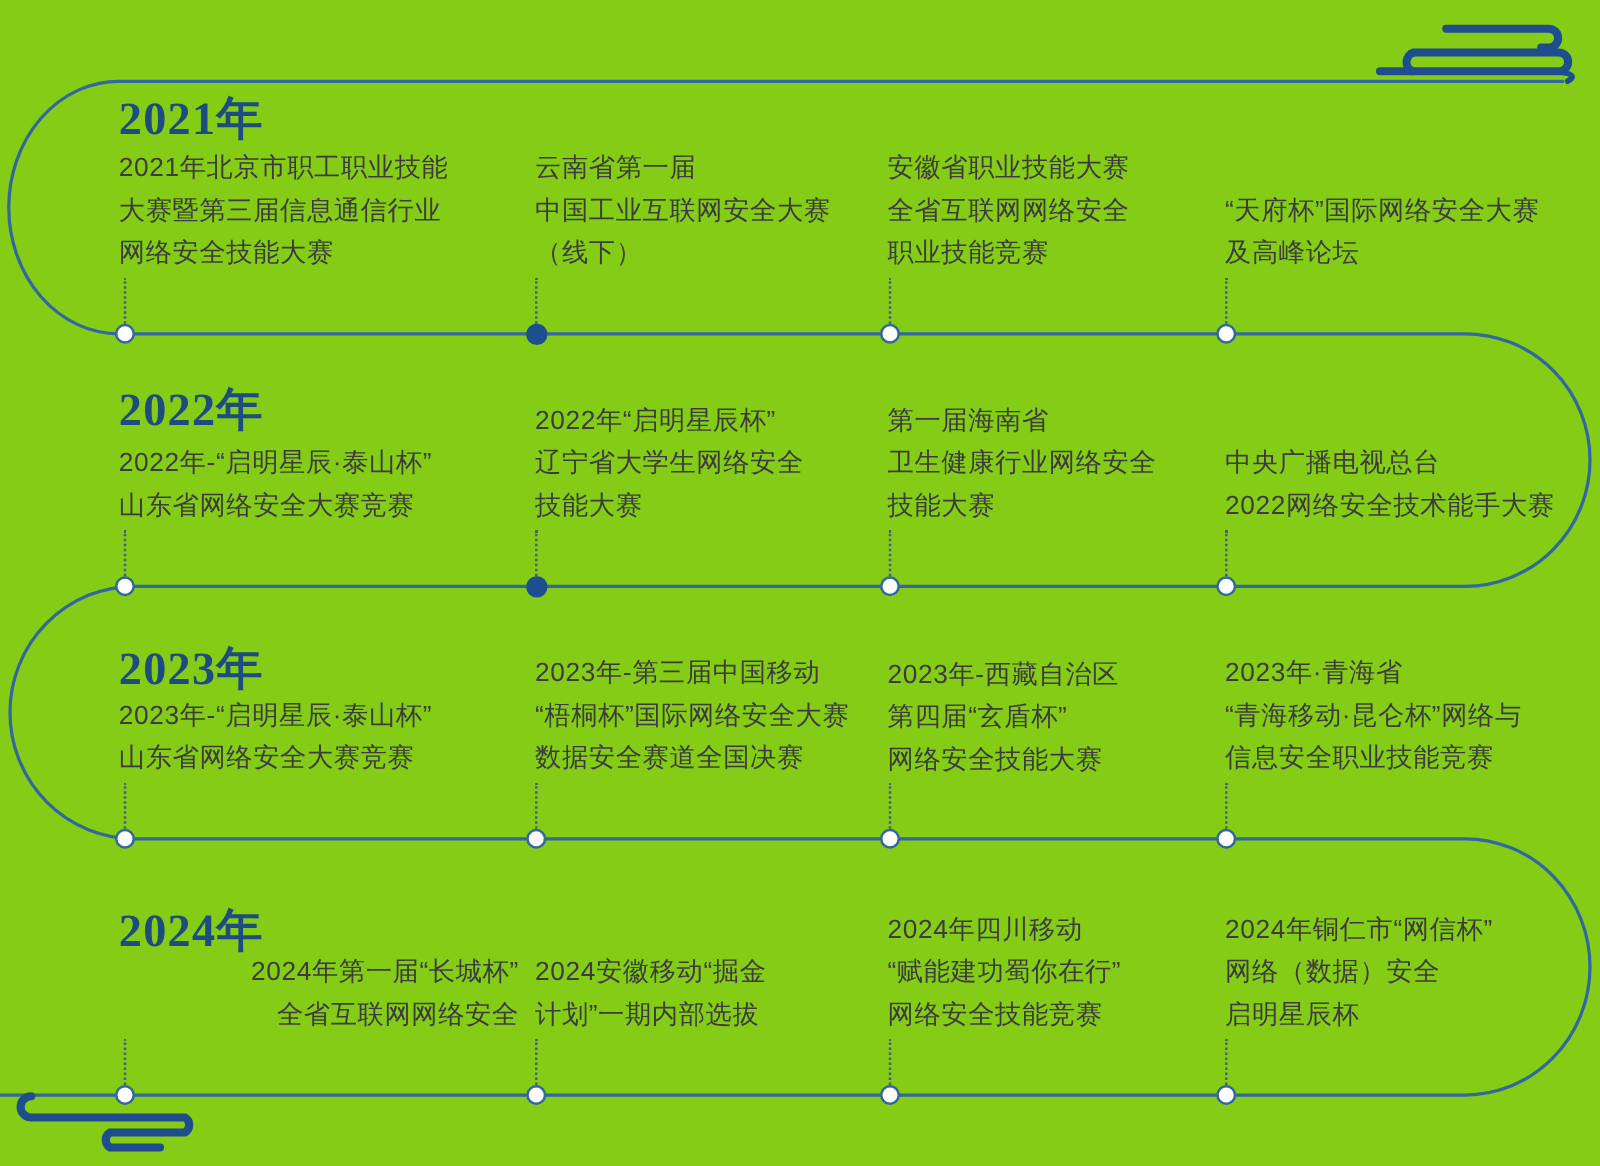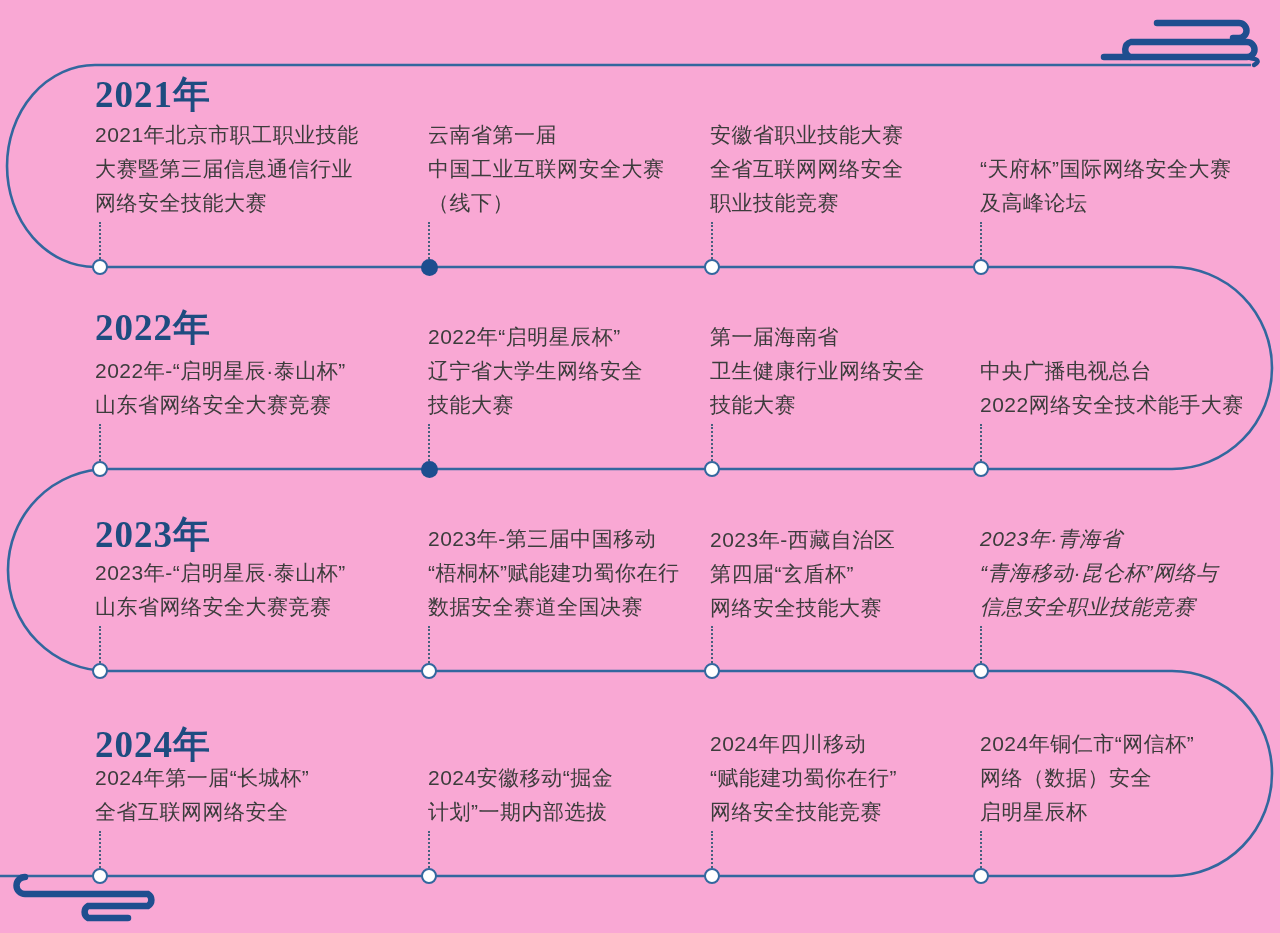--- a/index.html
+++ b/index.html
@@ -1,20 +1,20 @@
 <!DOCTYPE html>
 <html><head>
 <meta charset="utf-8">
 <style>
   html,body{margin:0;padding:0;background:#ffffff;}
   #canvas{
     position:relative;
     width:1280px;height:933px;
     overflow:hidden;
-    background:#f9a8d4;
+    background:#84cc16;
     font-family:"Liberation Sans", sans-serif;
   }
   #deco-svg{position:absolute;left:0;top:0;width:1280px;height:933px;}
   .year-label{
     position:absolute;
     font-family:"Liberation Serif", serif;
     font-weight:700;
     font-size:37px;
     letter-spacing:1px;
     color:#1e4c80;
@@ -134,41 +134,41 @@
     <div class="node hollow" style="left: 973px; top: 461px;"></div>
     <div class="year-label" style="left: 95px; top: 510px;">2023年</div>
     <div class="event" style="left: 95px; width: 320px; bottom: 309px;">
       <div class="line">2023年-“启明星辰·泰山杯”</div>
       <div class="line">山东省网络安全大赛竞赛</div>
     </div>
     <div class="connector" style="left: 99px; top: 626px; height: 37px;"></div>
     <div class="node hollow" style="left: 92px; top: 663px;"></div>
     <div class="event" style="left: 428px; width: 270px; bottom: 309px;">
       <div class="line">2023年-第三届中国移动</div>
-      <div class="line">“梧桐杯”赋能建功蜀你在行</div>
+      <div class="line">“梧桐杯”国际网络安全大赛</div>
       <div class="line">数据安全赛道全国决赛</div>
     </div>
     <div class="connector" style="left: 428px; top: 626px; height: 37px;"></div>
     <div class="node hollow" style="left: 421px; top: 663px;"></div>
     <div class="event" style="left: 710px; width: 250px; bottom: 308px;">
       <div class="line">2023年-西藏自治区</div>
       <div class="line">第四届“玄盾杯”</div>
       <div class="line">网络安全技能大赛</div>
     </div>
     <div class="connector" style="left: 711px; top: 626px; height: 37px;"></div>
     <div class="node hollow" style="left: 704px; top: 663px;"></div>
-    <div class="event" style="left: 980px; width: 292px; bottom: 309px; font-style: italic;">
+    <div class="event" style="left: 980px; width: 292px; bottom: 309px;">
       <div class="line">2023年·青海省</div>
       <div class="line">“青海移动·昆仑杯”网络与</div>
       <div class="line">信息安全职业技能竞赛</div>
     </div>
     <div class="connector" style="left: 980px; top: 626px; height: 37px;"></div>
     <div class="node hollow" style="left: 973px; top: 663px;"></div>
     <div class="year-label" style="left: 95px; top: 720px;">2024年</div>
-    <div class="event" style="left: 95px; width: 320px; bottom: 104px;">
+    <div class="event" style="left: 95px; width: 320px; bottom: 104px; text-align: right;">
       <div class="line">2024年第一届“长城杯”</div>
       <div class="line">全省互联网网络安全</div>
     </div>
     <div class="connector" style="left: 99px; top: 831px; height: 37px;"></div>
     <div class="node hollow" style="left: 92px; top: 868px;"></div>
     <div class="event" style="left: 428px; width: 270px; bottom: 104px;">
       <div class="line">2024安徽移动“掘金</div>
       <div class="line">计划”一期内部选拔</div>
     </div>
     <div class="connector" style="left: 428px; top: 831px; height: 37px;"></div>

